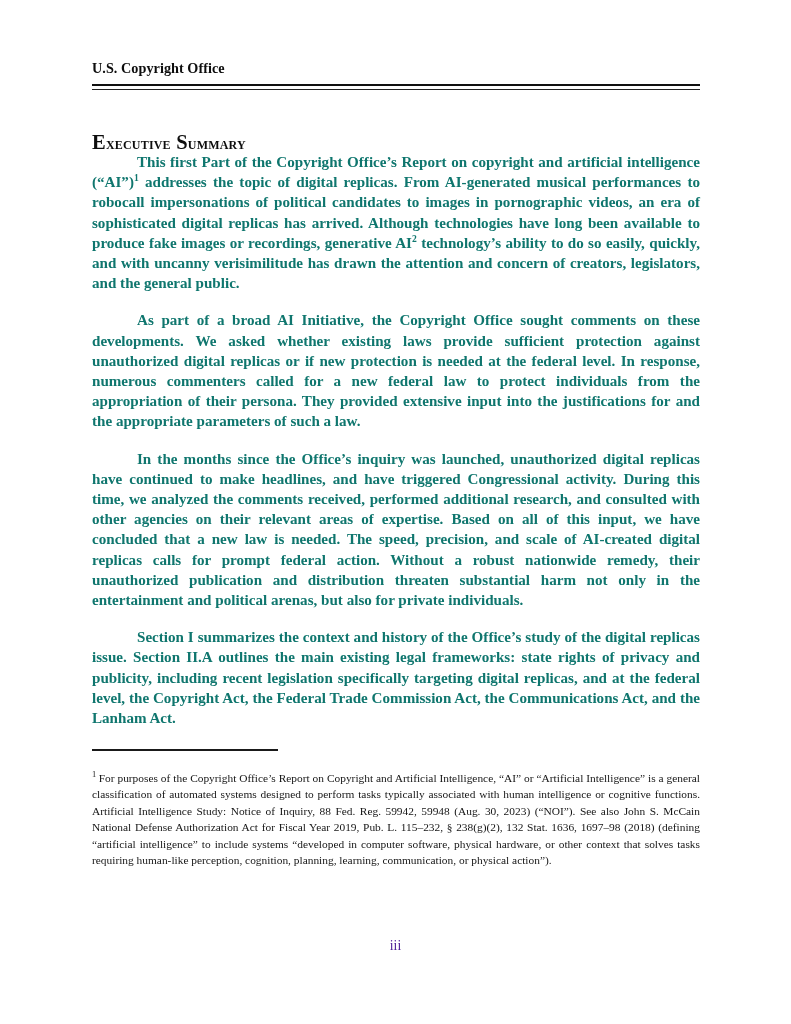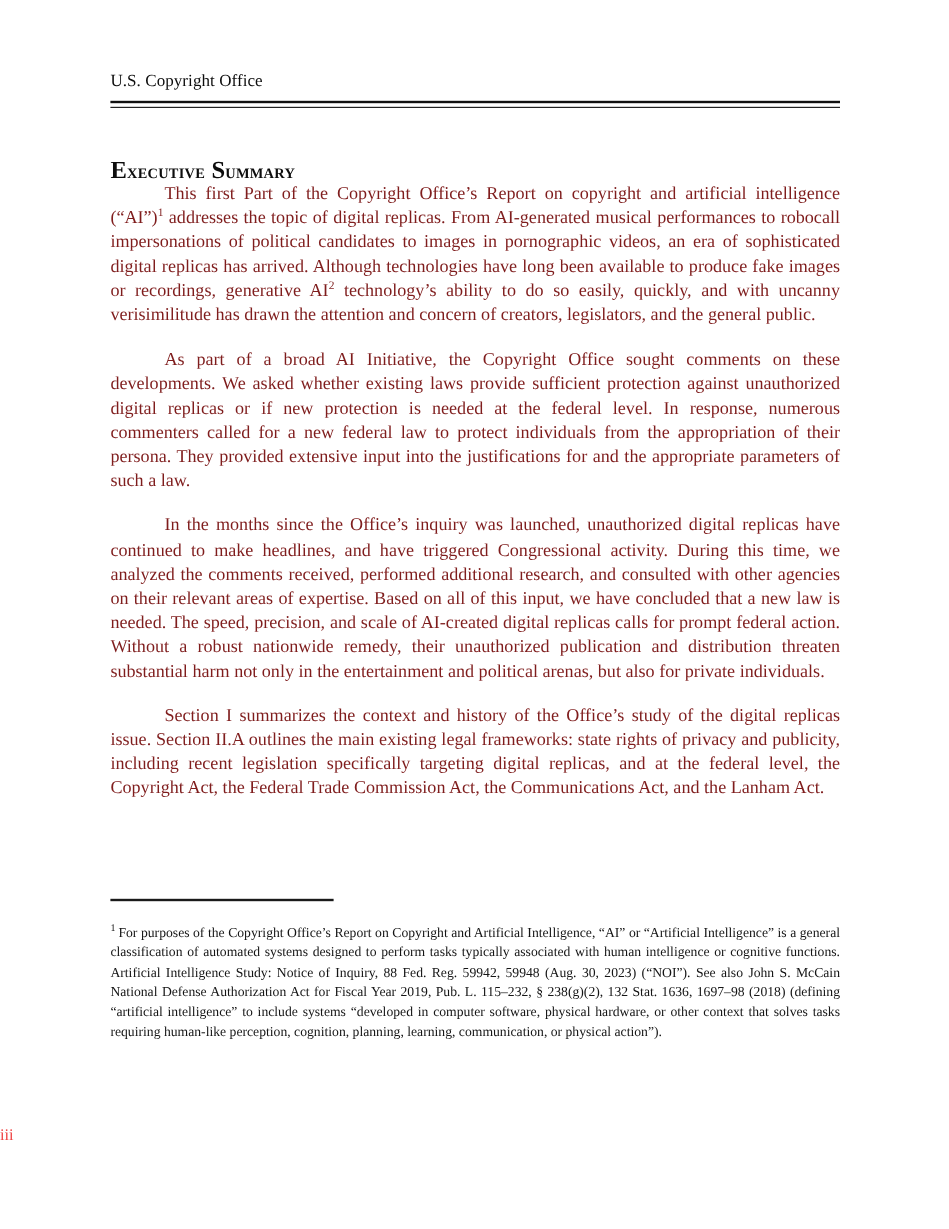--- a/index.html
+++ b/index.html
@@ -25,21 +25,21 @@
 
   
   .running-header {
     position: absolute;
     left: 92px;
     top: 60px;
     width: 608px;
     display: flex;
     justify-content: space-between;
     align-items: baseline;
-    font-weight: normal;
+    font-weight: bold;
     font-size: 14.2px;
     letter-spacing: 0.05px;
     color: #0d0d0d;
     white-space: nowrap;
   }
   .running-header .left { }
   .running-header .right { }
 
   .header-rule-thick {
     position: absolute;
@@ -82,23 +82,24 @@
     left: 92px;
     top: 152px;
     width: 608px;
   }
   .body-block p {
     margin: 0 0 17px 0;
     font-size: 15.1px;
     line-height: 20.2px;
     text-align: justify;
     text-indent: 45px;
-    color: #7f1d1d;
+    color: #0f766e;
     -webkit-font-smoothing: antialiased;
     hyphens: none;
+    font-weight: bold;
   }
   .body-block p:last-child {
     margin-bottom: 0;
   }
   sup.fn {
     font-size: 9.6px;
     line-height: 0;
     vertical-align: super;
   }
 
@@ -133,22 +134,23 @@
     margin-right: 2.5px;
   }
   .ital { }
 
   
   .page-number {
     position: absolute;
     left: 0;
     top: 938px;
     width: 791px;
+    text-align: center;
     font-size: 13.6px;
-    color: #ef4444;
+    color: #4c1d95;
   }
 </style>
 </head>
 <body>
 
 <div class="page">
 
   <div class="running-header">
     <span class="left">U.S. Copyright Office</span>
   </div>

